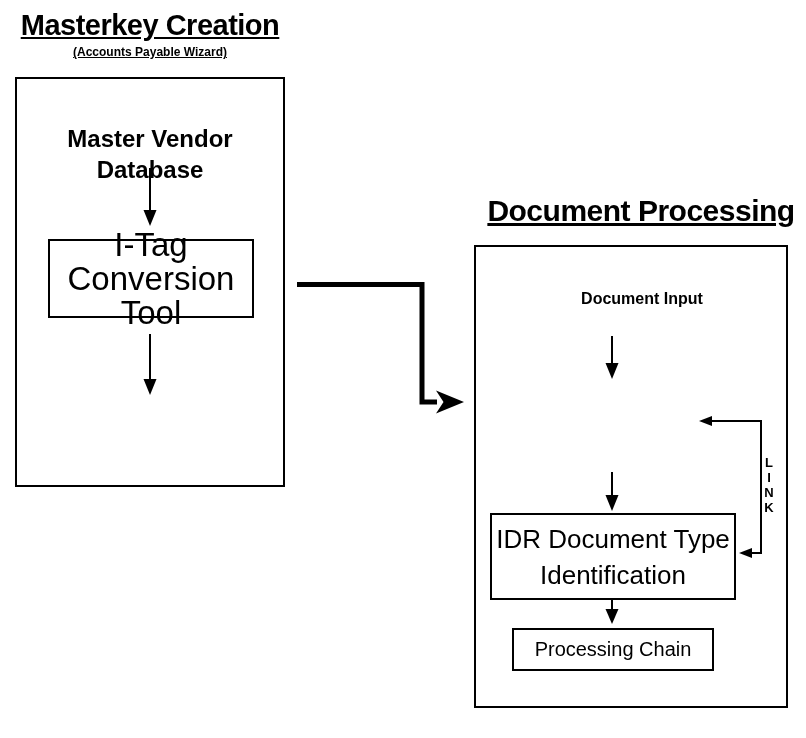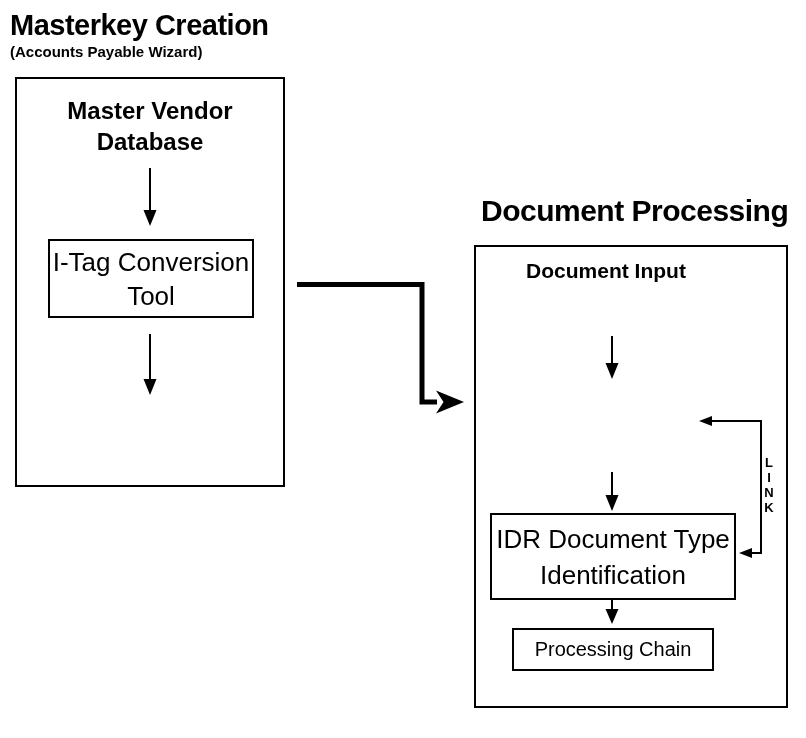--- a/index.html
+++ b/index.html
@@ -19,66 +19,69 @@
   }
   .connector-layer {
     position: absolute;
     left: 0; top: 0;
     width: 806px; height: 738px;
     z-index: 1;
   }
   .flow-header {
     position: absolute;
     z-index: 2;
+    text-align: center;
+    text-decoration: underline;
   }
   .flow-title {
     font-weight: 700;
     font-size: 29px;
     line-height: 34px;
     letter-spacing: -0.5px;
     margin: 0;
   }
   .flow-subtitle {
     font-weight: 700;
-    font-size: 15px;
+    font-size: 12px;
     line-height: 20px;
     margin: 0;
   }
   .container-box {
     position: absolute;
     z-index: 2;
     border: 2px solid #000000;
     background: transparent;
   }
   .node {
     position: absolute;
     z-index: 3;
     display: flex;
     align-items: center;
     justify-content: center;
     text-align: center;
   }
   .node.plain-bold {
     font-weight: 700;
+    margin-top: 28px;
   }
   .node.boxed {
     border: 2px solid #000000;
     background: #ffffff;
     font-weight: 400;
     box-sizing: border-box;
   }
   .node.nowrap { white-space: nowrap; }
 
   
   .node-mvd      { left: 40px;  top: 95px;  width: 220px; font-size: 24px; line-height: 31px; }
-  .node-itag     { left: 48px;  top: 239px; width: 206px; height: 79px; font-size: 26px; line-height: 34px; }
+  .node-itag     { left: 48px;  top: 239px; width: 206px; height: 79px; font-size: 33px; line-height: 34px; }
   .node-chrono   { left: 40px;  top: 406px; width: 220px; font-size: 25px; line-height: 31px; }
 
   
-  .node-docinput { left: 516px; top: 255px; width: 180px; font-size: 21px; line-height: 32px; }
+  .node-docinput { left: 552px; top: 255px; width: 180px; font-size: 16px; line-height: 32px; }
   .node-mkid     { left: 529px; top: 385px; width: 167px; height: 73px; font-size: 25px; line-height: 33px; }
   .node-idr      { left: 490px; top: 513px; width: 246px; height: 87px; font-size: 26px; line-height: 36px; }
   .node-pchain   { left: 512px; top: 628px; width: 202px; height: 43px; font-size: 20px; }
 
   .vertical-label {
     position: absolute;
     left: 760px;
     top: 455px;
     width: 18px;
     z-index: 3;

